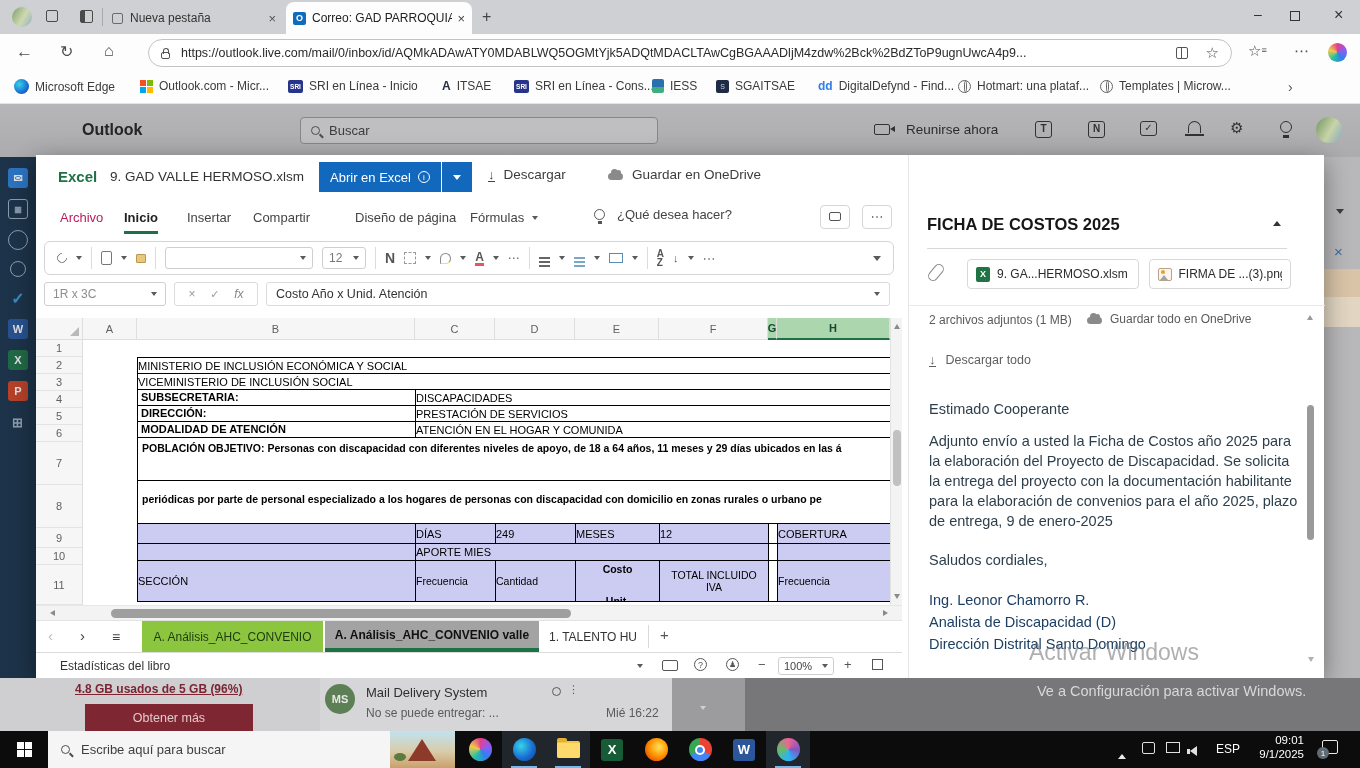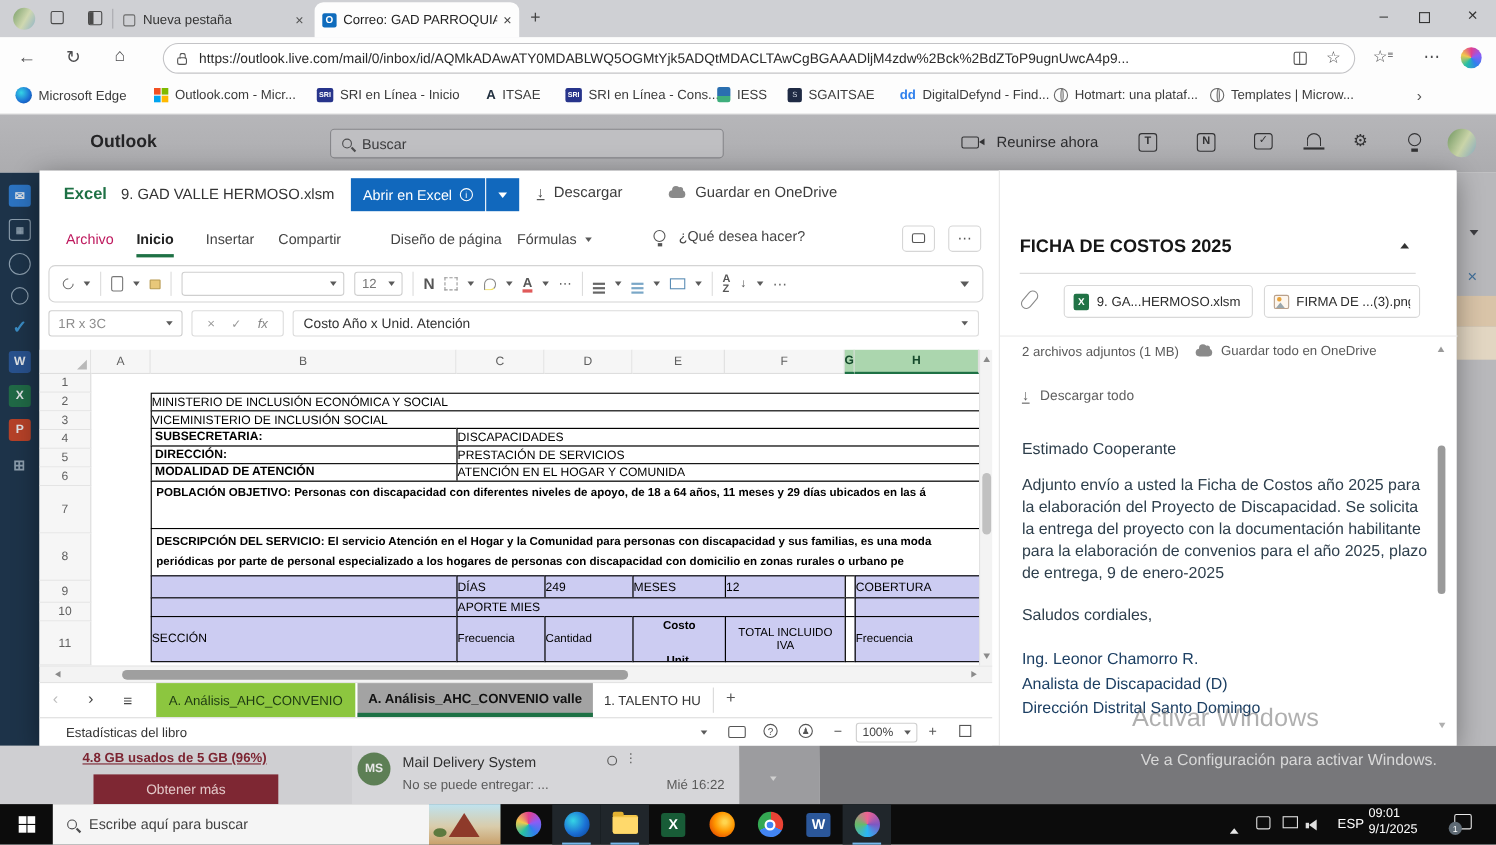--- a/index.html
+++ b/index.html
@@ -324,21 +324,20 @@
           <span style="font-size:11px;font-weight:bold;padding-left:3px;display:block;line-height:15px">MODALIDAD DE ATENCIÓN</span>
         </div>
       <div class="cell cellt" style="left:332px;top:81px;width:822px;height:17px;font-size:11px">
           <span>ATENCIÓN EN EL HOGAR Y COMUNIDA</span>
         </div>
 
       <div class="cell" style="left:54px;top:97px;width:1100px;height:44px;padding:4px 0 0 4px">
         <div style="font-size:10.5px;font-weight:bold;white-space:nowrap">POBLACIÓN OBJETIVO: Personas con discapacidad con diferentes niveles de apoyo, de 18 a 64 años, 11 meses y 29 días ubicados en las á</div>
       </div>
       <div class="cell" style="left:54px;top:140px;width:1100px;height:44px;padding:5px 0 0 4px">
-        <div style="font-size:10.5px;font-weight:bold;white-space:nowrap">DESCRIPCIÓN DEL SERVICIO: El servicio Atención en el Hogar y la Comunidad para personas con discapacidad y sus familias, es una moda</div>
         <div style="font-size:10.5px;font-weight:bold;margin-top:7px;white-space:nowrap">periódicas por parte de personal especializado a los hogares de personas con discapacidad con domicilio en zonas rurales o urbano pe</div>
       </div>
 
       <div class="cell lav" style="left:54px;top:183px;width:279px;height:21px"></div>
       <div class="cell lav cellt" style="left:332px;top:183px;width:81px;height:21px;font-size:11px">
           <span>DÍAS</span>
         </div>
       <div class="cell lav cellt" style="left:412px;top:183px;width:81px;height:21px;font-size:11px">
           <span>249</span>
         </div>
@@ -544,21 +543,21 @@
   <div class="tb-slot tb-active" style="left:766px">
       <span class="circ" style="width:23px;height:23px;background:conic-gradient(#f06292,#7e57c2,#29b6f6,#66bb6a,#f06292)"></span>
       <span class="tb-underline"></span>
     </div>
 
   <div class="abs" style="left:1118px;top:745px"><span class="caret up" style="border-top-color:#e8e8e8"></span></div>
   <div class="abs" style="left:1142px;top:742px;width:13px;height:12px;border:1.4px solid #e0e0e0;border-radius:2px"></div>
   <div class="abs" style="left:1166px;top:742px;width:14px;height:11px;border:1.4px solid #e0e0e0"></div>
   <div class="abs" style="left:1190px;top:742px"><span style="display:inline-block;width:0;height:0;border-top:5px solid transparent;border-bottom:5px solid transparent;border-right:7px solid #e0e0e0"></span><span style="display:inline-block;width:3px;height:5px;background:#e0e0e0;margin-left:-10px;vertical-align:2px"></span></div>
   <div class="abs" style="left:1216px;top:742px;font-size:12px;color:#fff">ESP</div>
-  <div class="abs" style="left:1244px;top:734px;width:60px;text-align:left">
+  <div class="abs" style="left:1244px;top:734px;width:60px;text-align:right">
     <div style="font-size:11.5px;color:#fff">09:01</div>
     <div style="font-size:11.5px;color:#fff;margin-top:2px">9/1/2025</div>
   </div>
   <div class="abs" style="left:1322px;top:740px;width:16px;height:14px;border:1.5px solid #e8e8e8;border-radius:2px">
     <span class="circ flex" style="position:absolute;left:-6px;top:6px;width:12px;height:12px;background:#5f6b75;color:#fff;font-size:8px;justify-content:center">
         <span>1</span>
       </span>
   </div>
 
 </div>

